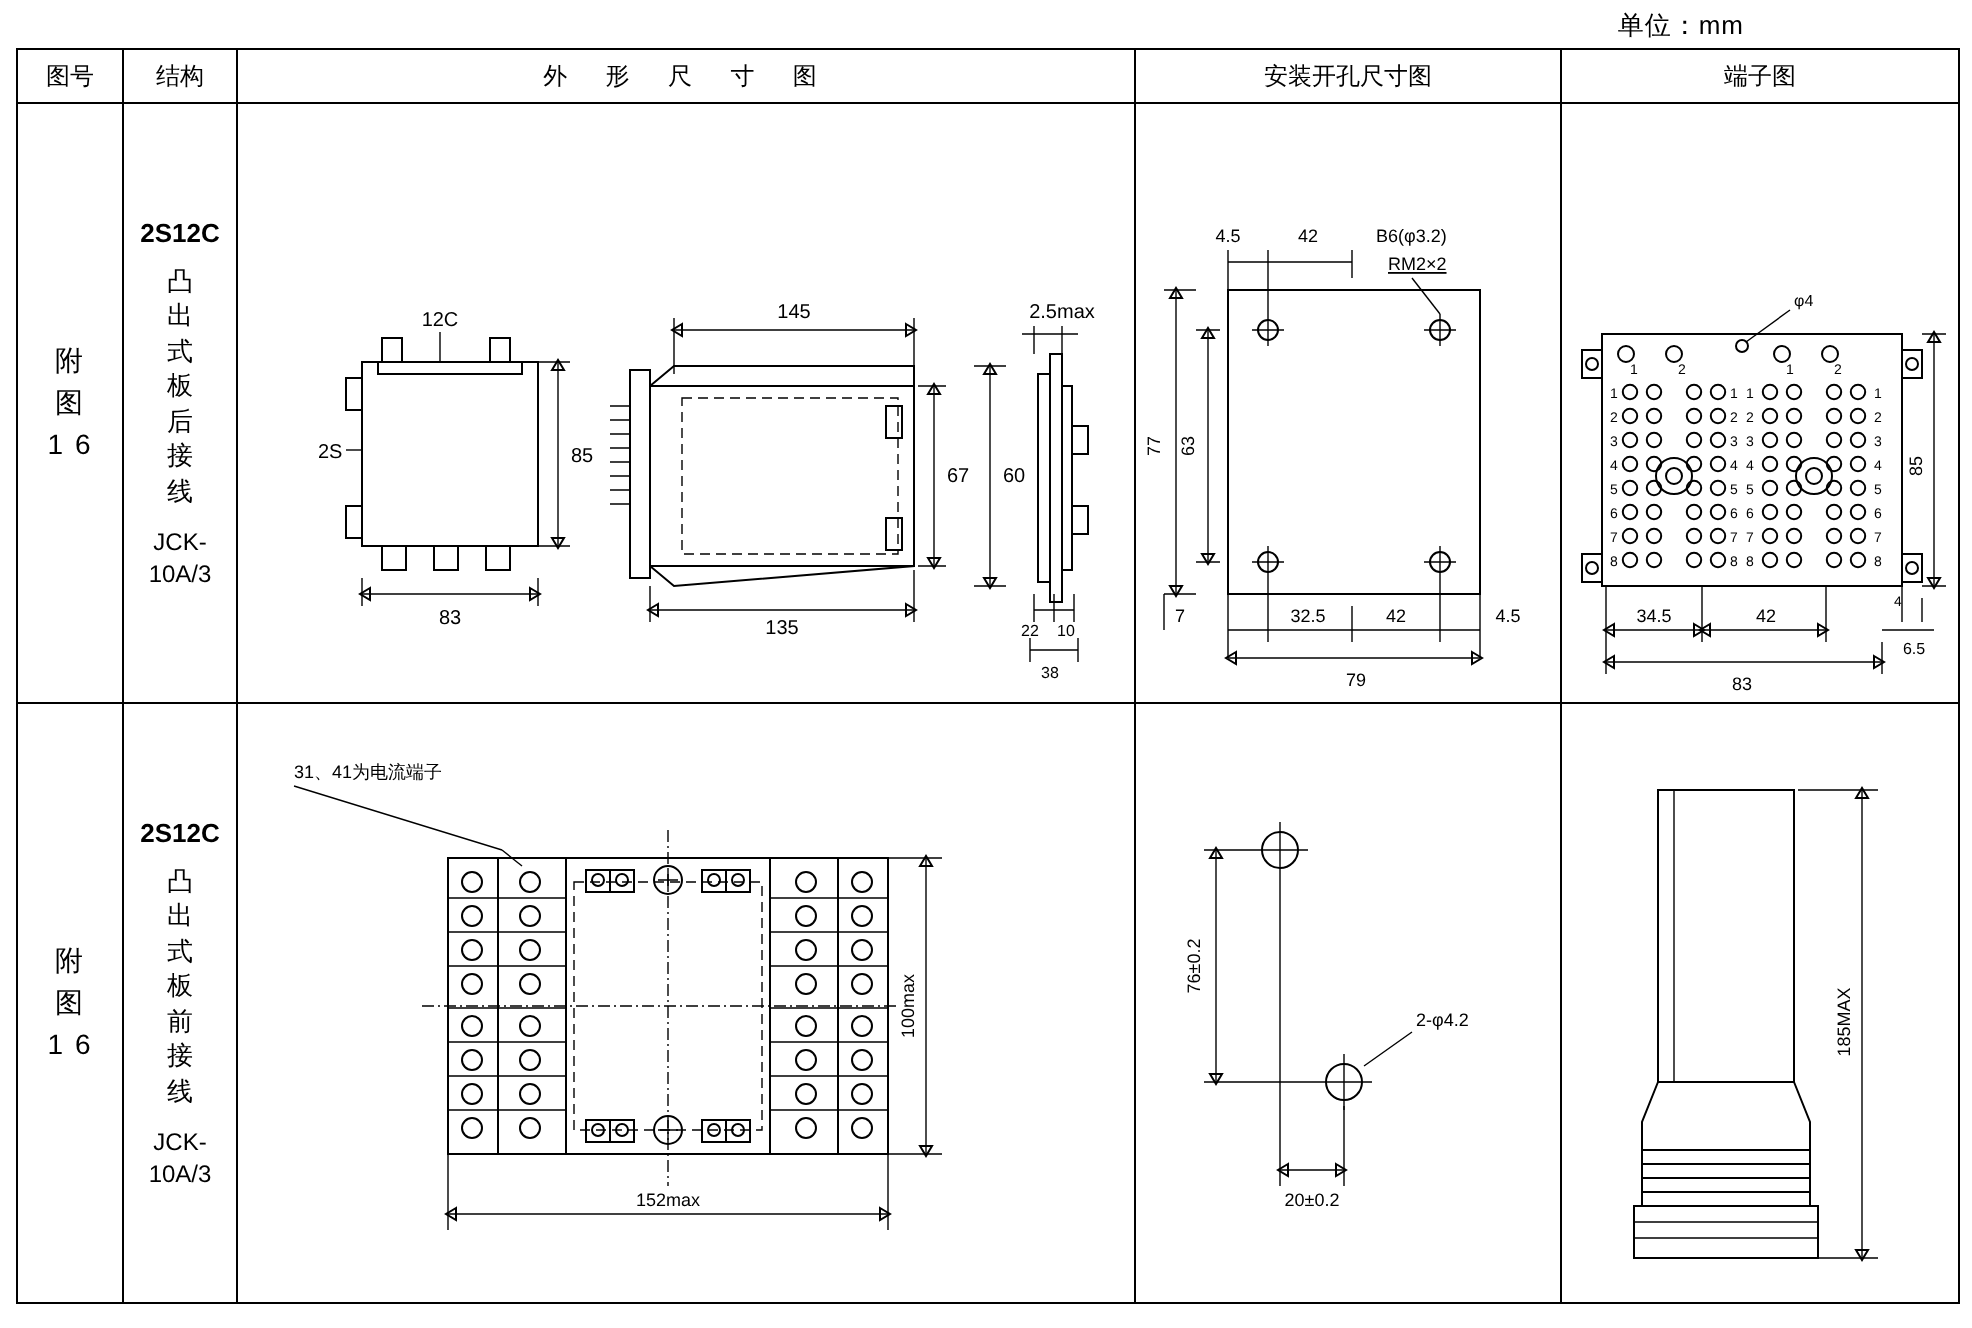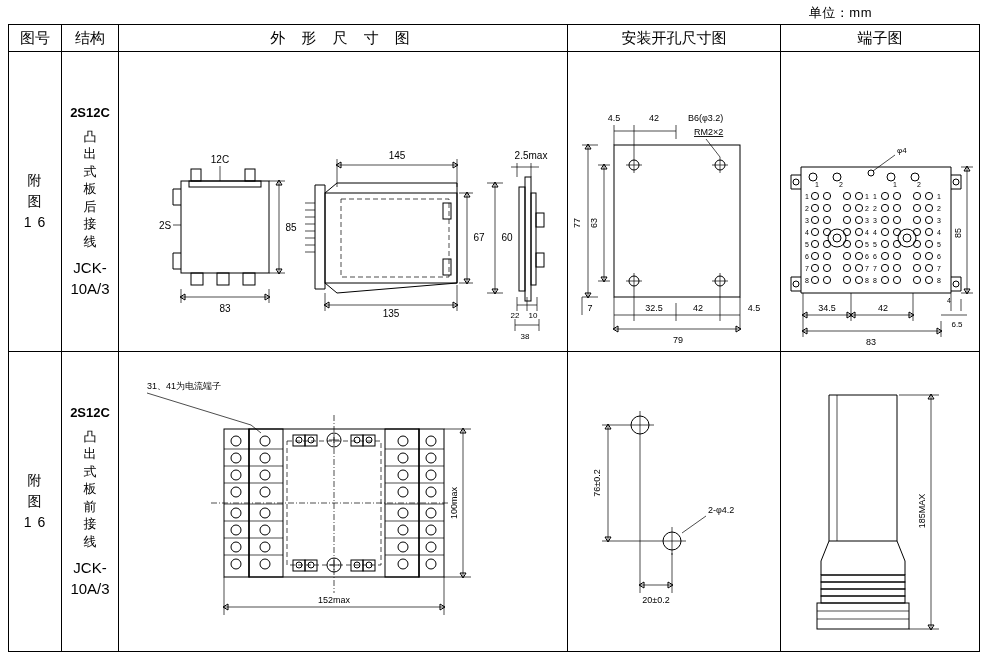--- a/index.html
+++ b/index.html
@@ -37,21 +37,22 @@
   }
   table.maintable td, table.maintable th {
     border: 1px solid #000;
     padding: 0;
     vertical-align: middle;
     text-align: center;
     font-weight: normal;
   }
   thead td {
     height: 26px;
-    font-size: 15px;
+    font-size: 12px;
+    font-family: Liberation Mono, monospace;
   }
   .hdr-wide {
     letter-spacing: 6px;
     margin-top: 44px;
   }
   .col1 { width: 52px; }
   .col2 { width: 56px; margin-left: 16px; }
   .col3 { width: 448px; }
   .col4 { width: 212px; }
   .col5 { width: 198px; }
@@ -72,21 +73,21 @@
     font-size: 13px;
     font-weight: bold;
     margin-bottom: 6px;
   }
   .structcell .cn {
     font-size: 13px;
     letter-spacing: 0px;
     line-height: 1.35;
   }
   .structcell .model {
-    font-size: 15px;
+    font-size: 12px;
     margin-top: 8px;
     font-family: "Liberation Sans", sans-serif;
   }
   .diagbox {
     position: relative;
     width: 100%;
     height: 100%;
   }
   svg { display: block; }
   .t { font-family: "Liberation Sans", sans-serif; font-size: 10px; fill: #000; }

